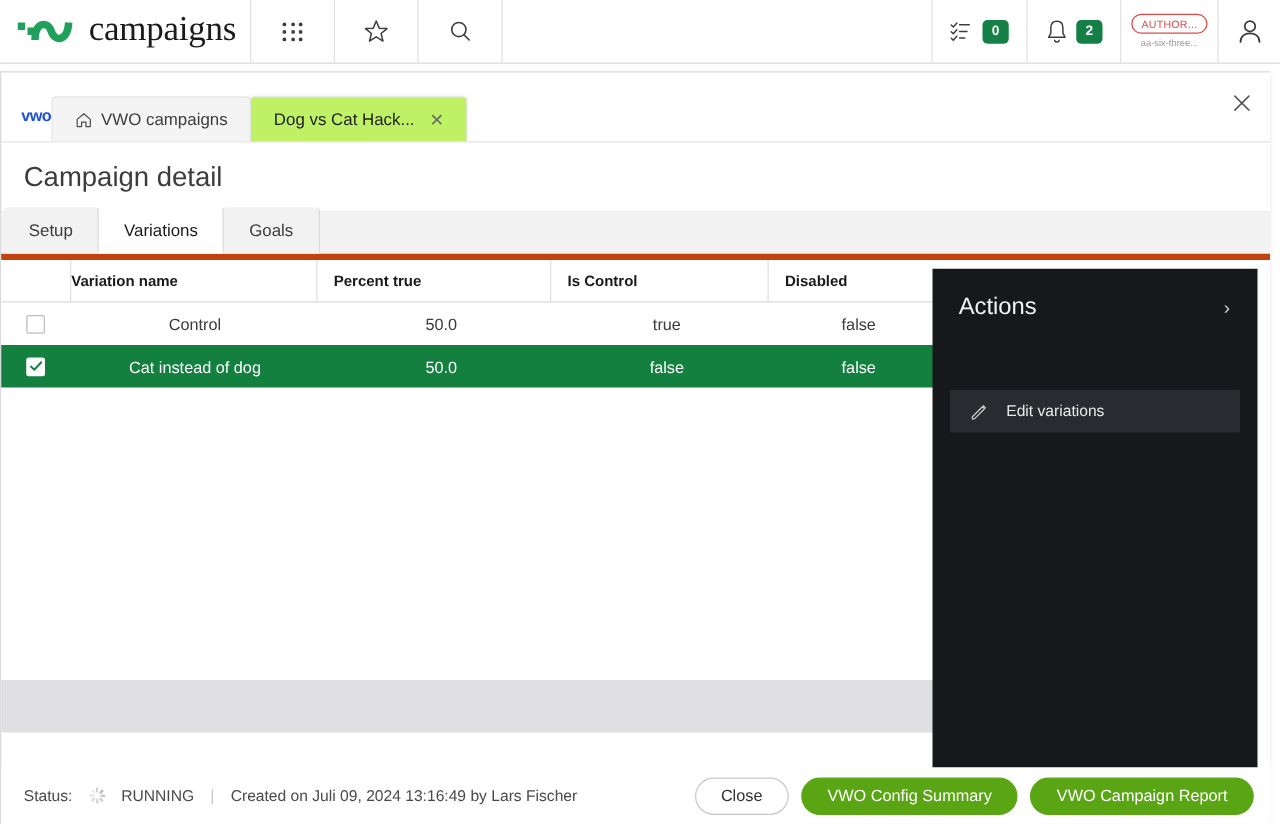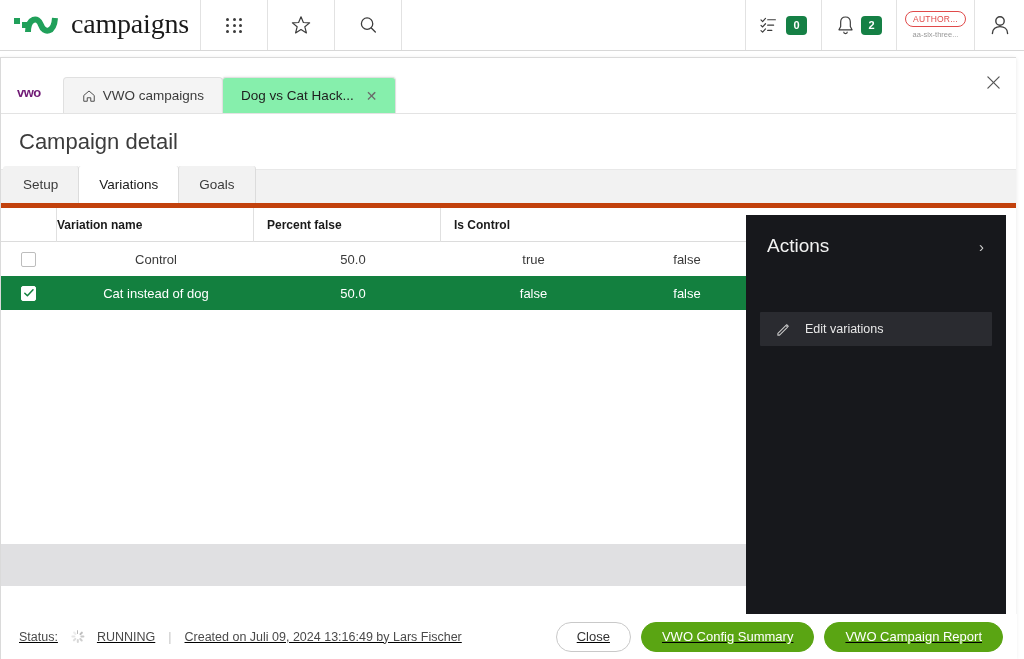--- a/index.html
+++ b/index.html
@@ -78,32 +78,32 @@
 
   .subheader {
     height: 56px; display: flex; align-items: flex-end;
     border-bottom: 1px solid #e3e3e3; padding-left: 16px;
   }
   .subheader-title {
     display: flex; align-items: center; gap: 9px; padding-bottom: 13px;
   }
   .vwo-logo {
     font-family: "Liberation Sans", sans-serif;
-    color: #701a75; font-size: 13px; font-weight: bold; letter-spacing: -0.5px;
+    color: #1d4ed8; font-size: 13px; font-weight: bold; letter-spacing: -0.5px;
   }
   .app-title { font-size: 20px; color: #3c3c3c; font-weight: normal; }
-  .tabstrip { display: flex; align-items: flex-end; gap: 0; margin-left: 22px; }
+  .tabstrip { display: flex; align-items: flex-end; gap: 0; }
   .wtab {
     height: 36px; display: flex; align-items: center; gap: 7px;
     padding: 0 18px; font-size: 13.5px; color: #3c3c3c;
     background: #f4f4f4; border: 1px solid #e0e0e0; border-bottom: none;
     border-radius: 4px 4px 0 0; margin-right: -1px; cursor: pointer;
   }
   .wtab.active {
-    background: #86efac; color: #1e1e1e; position: relative; z-index: 2;
+    background: #bef264; color: #1e1e1e; position: relative; z-index: 2;
     box-shadow: 0 -1px 2px rgba(0,0,0,.05);
     justify-content: space-between;
   }
   .wtab .tab-close { font-size: 14px; color: #6a6a6a; margin-left: 5px; }
 
   .page-title-bar {
     height: 56px; display: flex; align-items: center;
     padding-left: 18px; border-bottom: 1px solid #e8e8e8;
   }
   .page-title { font-size: 22px; color: #3c3c3c; font-weight: normal; }
@@ -171,21 +171,20 @@
     display: flex; align-items: center; gap: 14px; padding-left: 16px;
     cursor: pointer; border-radius: 1px;
   }
   .action-label { color: #e8e8e8; font-size: 12.5px; }
 
   
   .footer {
     position: absolute; left: 0; top: 556px; width: 1016px; height: 45px;
     background: #fff; display: flex; align-items: center;
     padding: 0 14px 0 18px;
-    text-decoration: underline;
   }
   .status-wrap { display: flex; align-items: center; gap: 13px; font-size: 12.5px; color: #4a4a4a; }
   .sep { color: #c5c5c5; }
   .created { font-size: 12.5px; color: #4a4a4a; }
   .btns { margin-left: auto; display: flex; align-items: center; gap: 10px; }
   .btn {
     height: 30px; border-radius: 15px; font-size: 13px;
     display: flex; align-items: center; justify-content: center;
     padding: 0 20px; cursor: pointer; white-space: nowrap;
   }
@@ -325,24 +324,27 @@
 
     <div class="content">
 
       <div class="table">
         <div class="thead">
           <div class="cell c-check"></div>
           <div class="cell c-name">
             <span style="padding-left:0">Variation name</span>
           </div>
           <div class="cell c-split">
-            <span>Percent false</span>
+            <span>Percent true</span>
           </div>
           <div class="cell c-ctrl">
             <span>Is Control</span>
+          </div>
+          <div class="cell c-dis">
+            <span>Disabled</span>
           </div>
         </div>
 
         <div class="row">
           <div class="c-check">
             <span class="checkbox"></span>
           </div>
           <div class="c-name">Control</div>
           <div class="c-split">50.0</div>
           <div class="c-ctrl">true</div>

